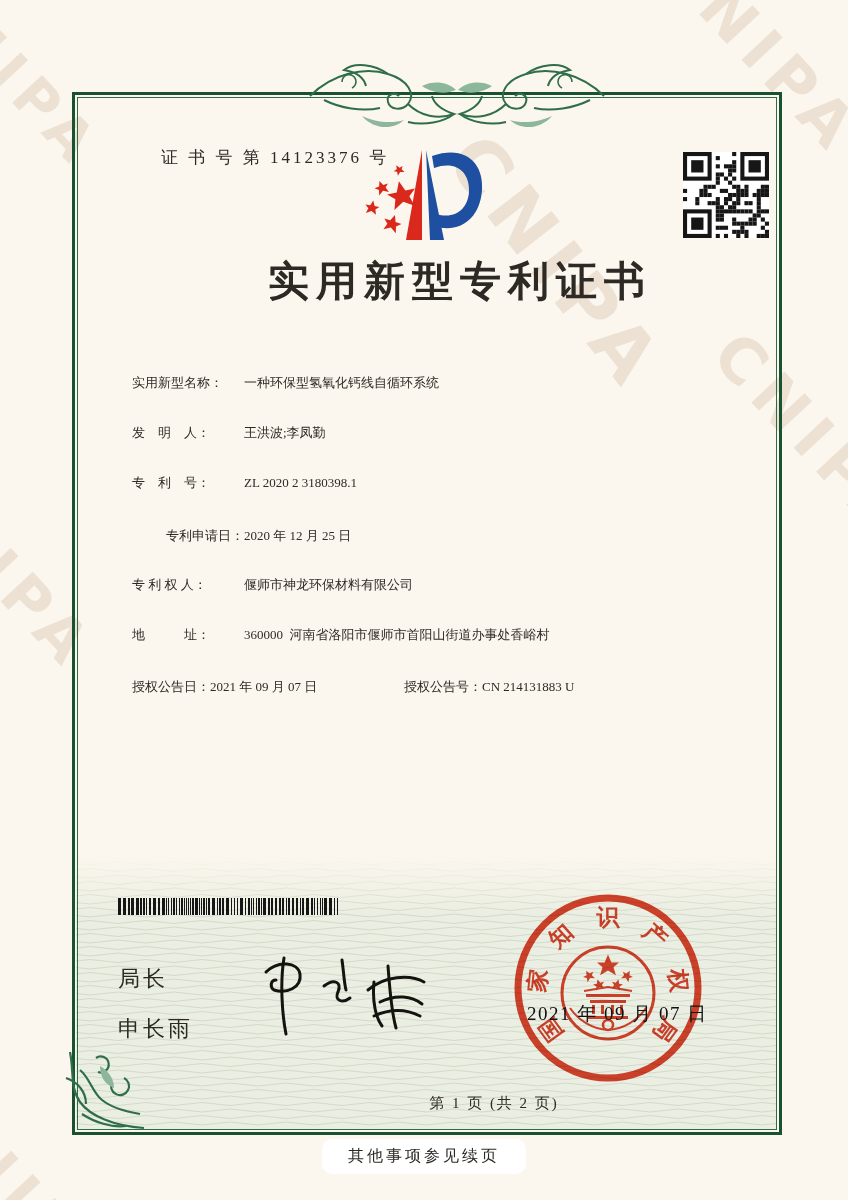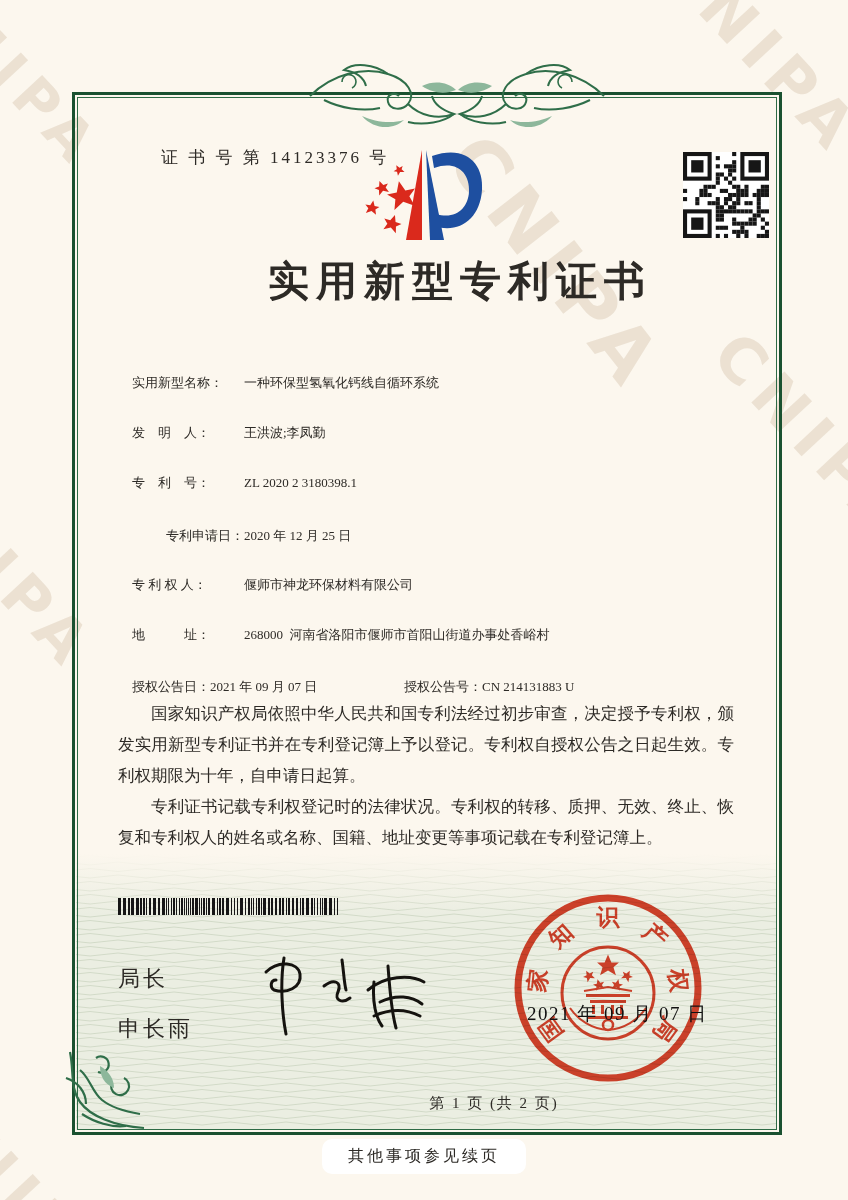--- a/index.html
+++ b/index.html
@@ -305,31 +305,27 @@
   <div class="field-row" id="row-2">
     <span class="field-label">专　利　号：</span><span class="field-value">ZL 2020 2 3180398.1</span>
   </div>
   <div class="field-row" id="row-3">
     <span class="field-label">专利申请日：</span><span class="field-value">2020 年 12 月 25 日</span>
   </div>
   <div class="field-row" id="row-4">
     <span class="field-label">专 利 权 人：</span><span class="field-value">偃师市神龙环保材料有限公司</span>
   </div>
   <div class="field-row" id="row-5">
-    <span class="field-label">地　　　址：</span><span class="field-value">268000  河南省洛阳市偃师市首阳山街道办事处香峪村</span>
+    <span class="field-label">地　　　址：</span><span class="field-value">360000  河南省洛阳市偃师市首阳山街道办事处香峪村</span>
   </div>
   <div class="field-row" id="row-6">
     <span><span class="field-label">授权公告日：</span><span class="field-value">2021 年 09 月 07 日</span></span>
     <span class="pair2"><span class="field-label">授权公告号：</span><span class="field-value">CN 214131883 U</span></span>
   </div>
 
-  <div id="paragraphs">
-    <p>国家知识产权局依照中华人民共和国专利法经过初步审查，决定授予专利权，颁发实用新型专利证书并在专利登记簿上予以登记。专利权自授权公告之日起生效。专利权期限为十年，自申请日起算。</p>
-    <p>专利证书记载专利权登记时的法律状况。专利权的转移、质押、无效、终止、恢复和专利权人的姓名或名称、国籍、地址变更等事项记载在专利登记簿上。</p>
-  </div>
 
   <svg id="barcode" width="224" height="17" viewBox="0 0 224 17">
       <rect x="0" y="0" width="3" height="17" fill="#161616"></rect>
       <rect x="5" y="0" width="3" height="17" fill="#161616"></rect>
       <rect x="10" y="0" width="2" height="17" fill="#161616"></rect>
       <rect x="13" y="0" width="3" height="17" fill="#161616"></rect>
       <rect x="18" y="0" width="3" height="17" fill="#161616"></rect>
       <rect x="22" y="0" width="2" height="17" fill="#161616"></rect>
       <rect x="25" y="0" width="2" height="17" fill="#161616"></rect>
       <rect x="28" y="0" width="1" height="17" fill="#161616"></rect>

